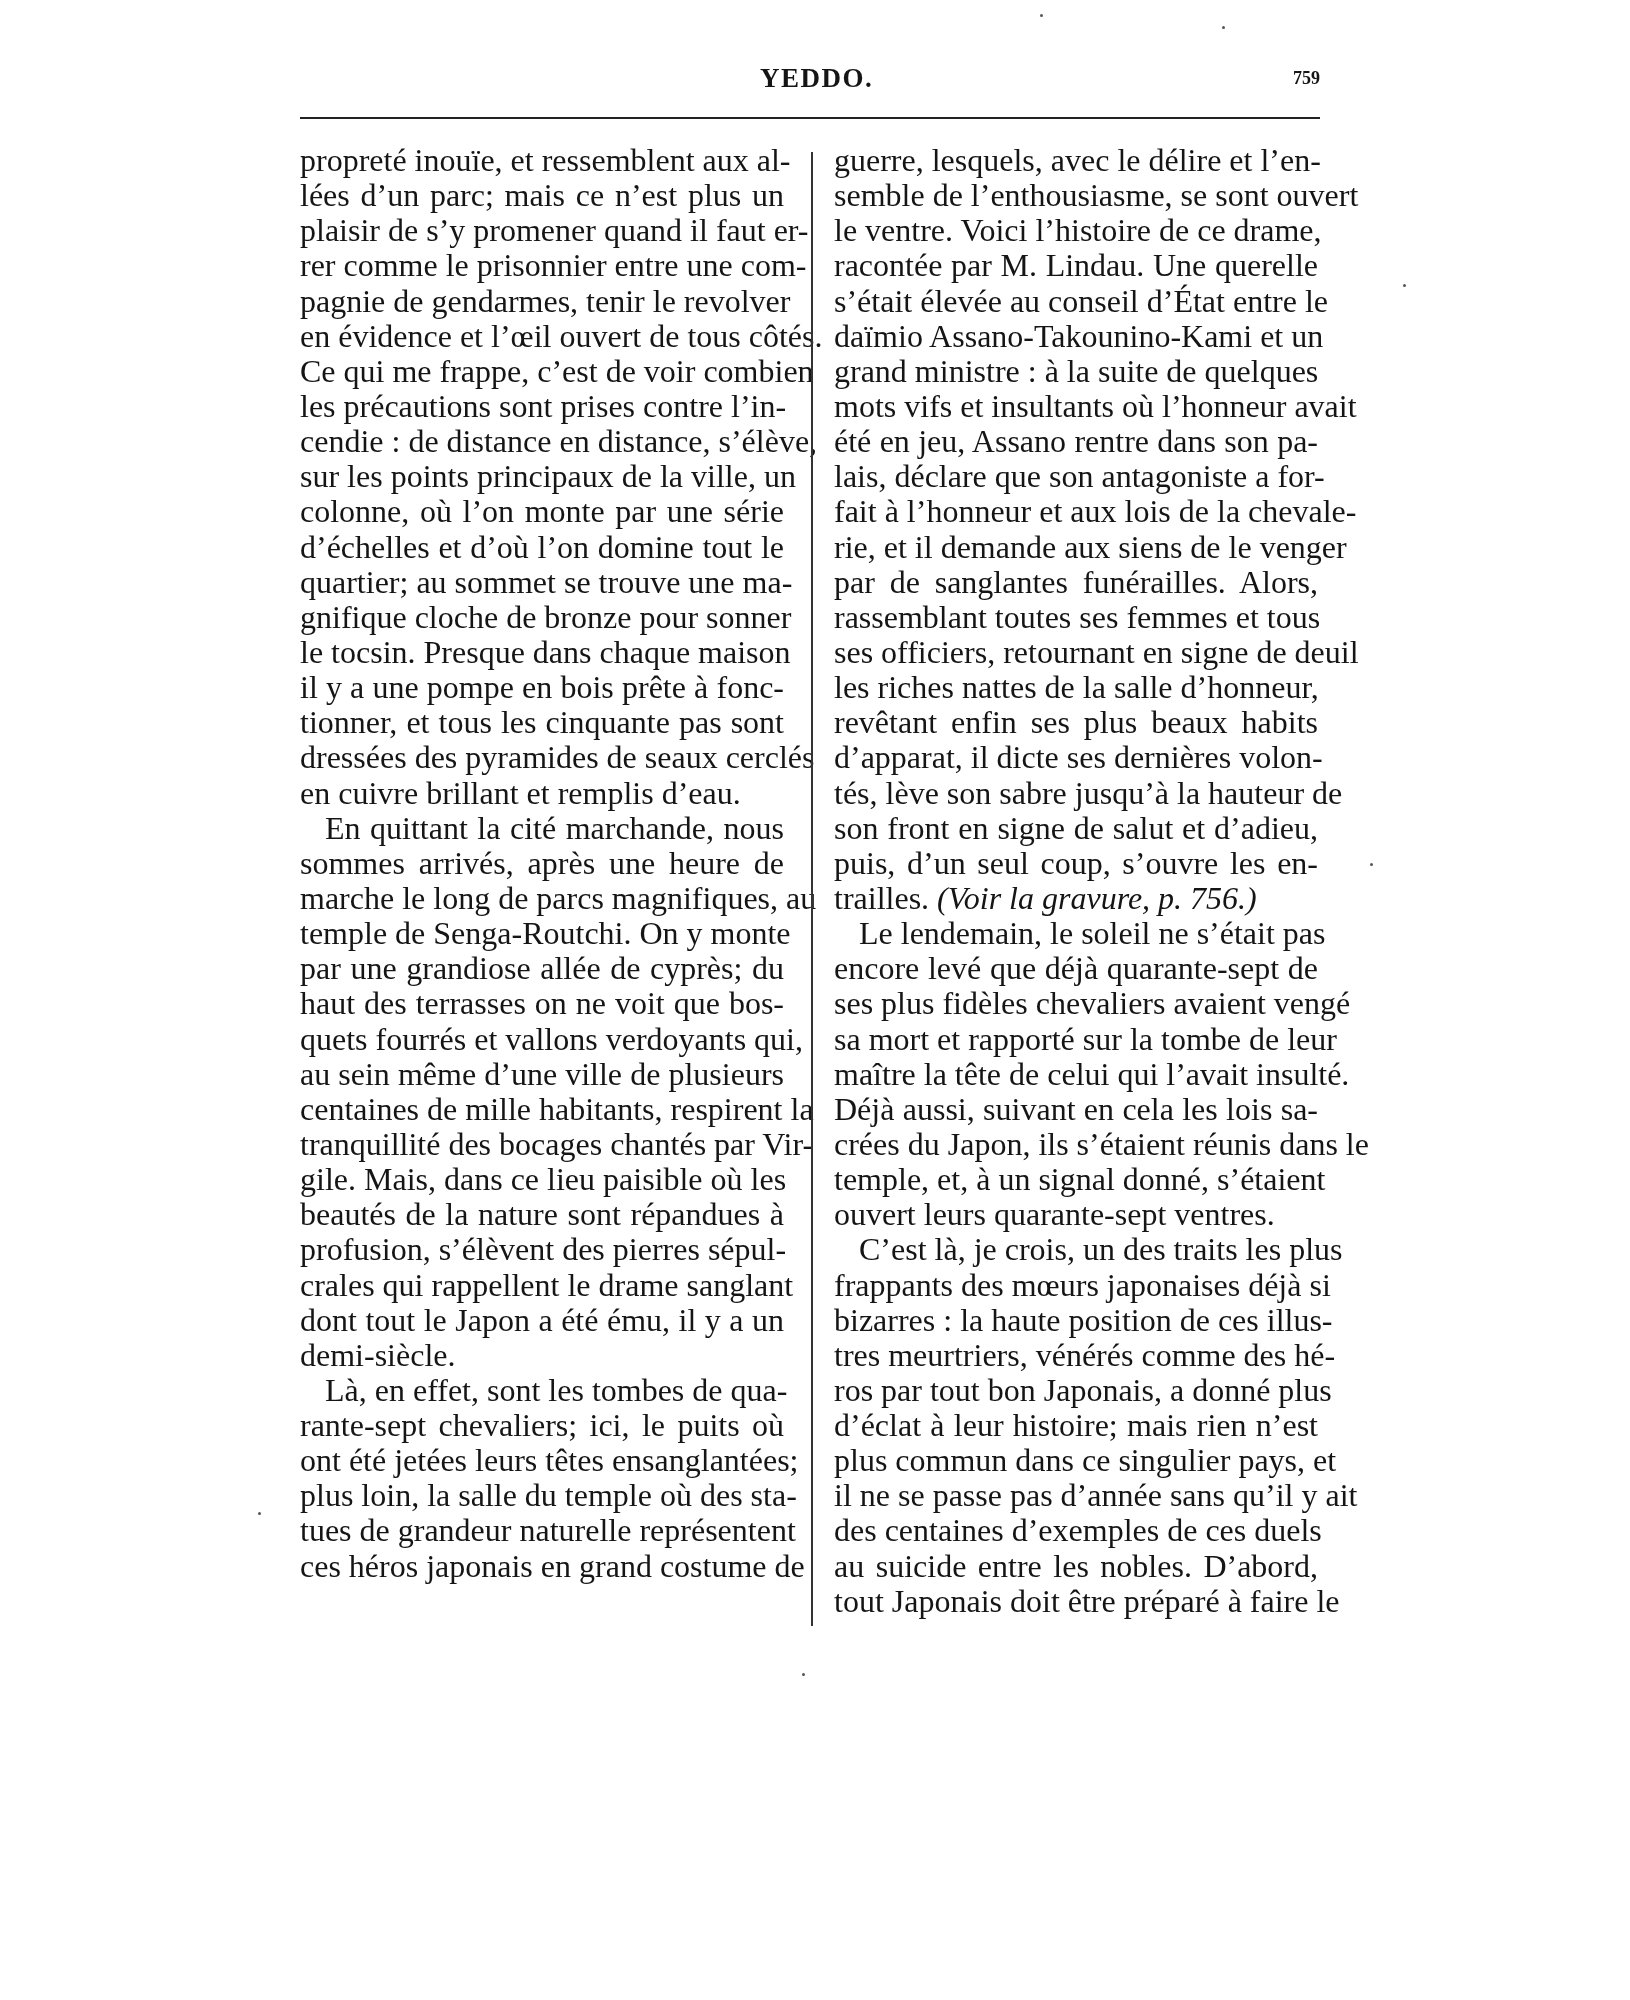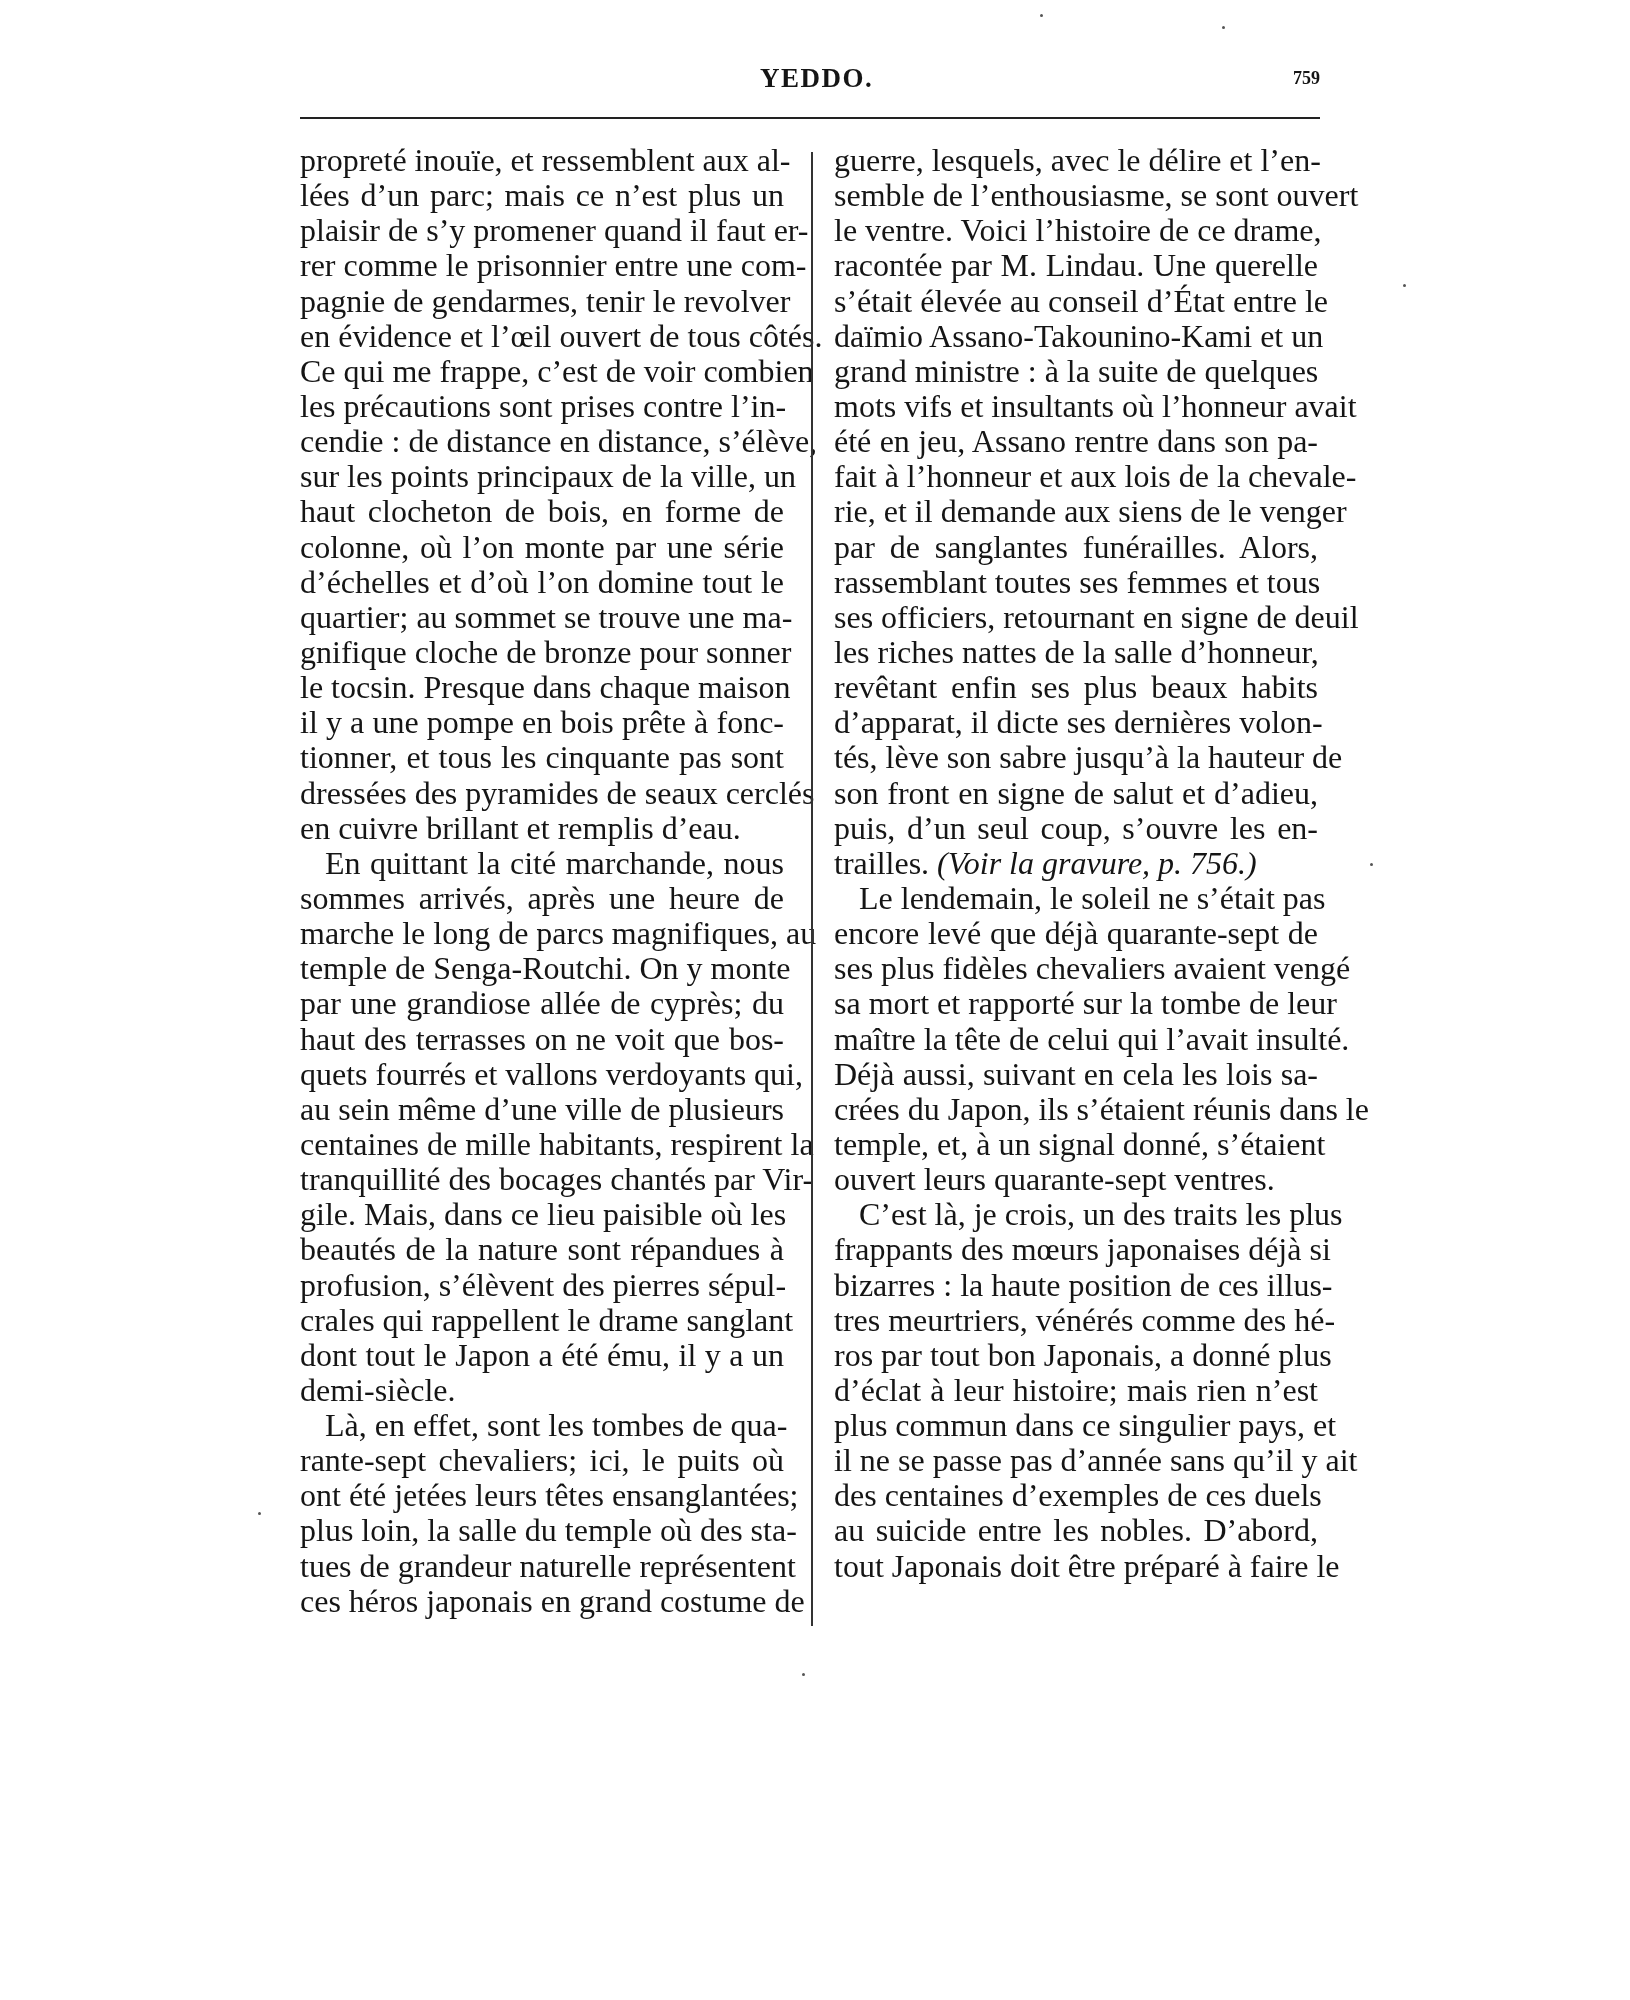--- a/index.html
+++ b/index.html
@@ -36,21 +36,20 @@
     <span class="line"><span>propreté inouïe, et ressemblent aux al-</span></span>
     <span class="line"><span>lées d’un parc; mais ce n’est plus un</span></span>
     <span class="line"><span>plaisir de s’y promener quand il faut er-</span></span>
     <span class="line"><span>rer comme le prisonnier entre une com-</span></span>
     <span class="line"><span>pagnie de gendarmes, tenir le revolver</span></span>
     <span class="line"><span>en évidence et l’œil ouvert de tous côtés.</span></span>
     <span class="line"><span>Ce qui me frappe, c’est de voir combien</span></span>
     <span class="line"><span>les précautions sont prises contre l’in-</span></span>
     <span class="line"><span>cendie : de distance en distance, s’élève,</span></span>
     <span class="line"><span>sur les points principaux de la ville, un</span></span>
-    <span class="line"><span>haut clocheton de bois, en forme de</span></span>
     <span class="line"><span>colonne, où l’on monte par une série</span></span>
     <span class="line"><span>d’échelles et d’où l’on domine tout le</span></span>
     <span class="line"><span>quartier; au sommet se trouve une ma-</span></span>
     <span class="line"><span>gnifique cloche de bronze pour sonner</span></span>
     <span class="line"><span>le tocsin. Presque dans chaque maison</span></span>
     <span class="line"><span>il y a une pompe en bois prête à fonc-</span></span>
     <span class="line"><span>tionner, et tous les cinquante pas sont</span></span>
     <span class="line"><span>dressées des pyramides de seaux cerclés</span></span>
     <span class="line last"><span>en cuivre brillant et remplis d’eau.</span></span>
     <span class="line indent"><span>En quittant la cité marchande, nous</span></span>
@@ -80,20 +79,21 @@
 <div class="column col-right" id="col-right">
     <span class="line"><span>guerre, lesquels, avec le délire et l’en-</span></span>
     <span class="line"><span>semble de l’enthousiasme, se sont ouvert</span></span>
     <span class="line"><span>le ventre. Voici l’histoire de ce drame,</span></span>
     <span class="line"><span>racontée par M. Lindau. Une querelle</span></span>
     <span class="line"><span>s’était élevée au conseil d’État entre le</span></span>
     <span class="line"><span>daïmio Assano-Takounino-Kami et un</span></span>
     <span class="line"><span>grand ministre : à la suite de quelques</span></span>
     <span class="line"><span>mots vifs et insultants où l’honneur avait</span></span>
     <span class="line"><span>été en jeu, Assano rentre dans son pa-</span></span>
+    <span class="line"><span>lais, déclare que son antagoniste a for-</span></span>
     <span class="line"><span>fait à l’honneur et aux lois de la chevale-</span></span>
     <span class="line"><span>rie, et il demande aux siens de le venger</span></span>
     <span class="line"><span>par de sanglantes funérailles. Alors,</span></span>
     <span class="line"><span>rassemblant toutes ses femmes et tous</span></span>
     <span class="line"><span>ses officiers, retournant en signe de deuil</span></span>
     <span class="line"><span>les riches nattes de la salle d’honneur,</span></span>
     <span class="line"><span>revêtant enfin ses plus beaux habits</span></span>
     <span class="line"><span>d’apparat, il dicte ses dernières volon-</span></span>
     <span class="line"><span>tés, lève son sabre jusqu’à la hauteur de</span></span>
     <span class="line"><span>son front en signe de salut et d’adieu,</span></span>

